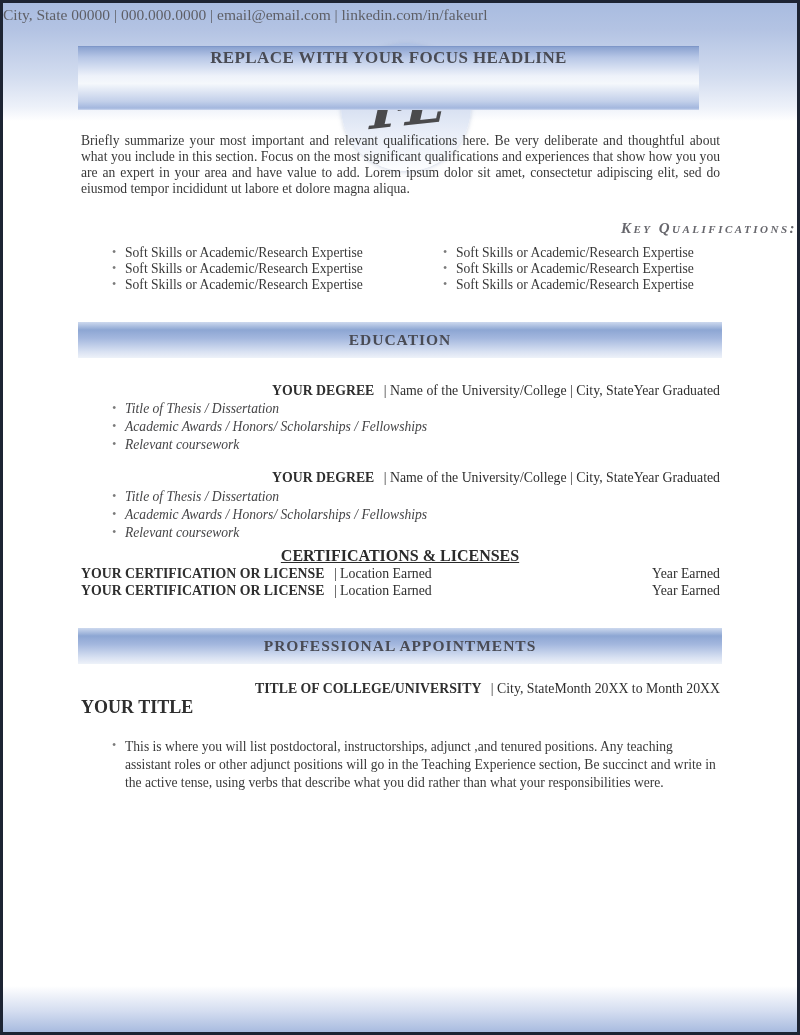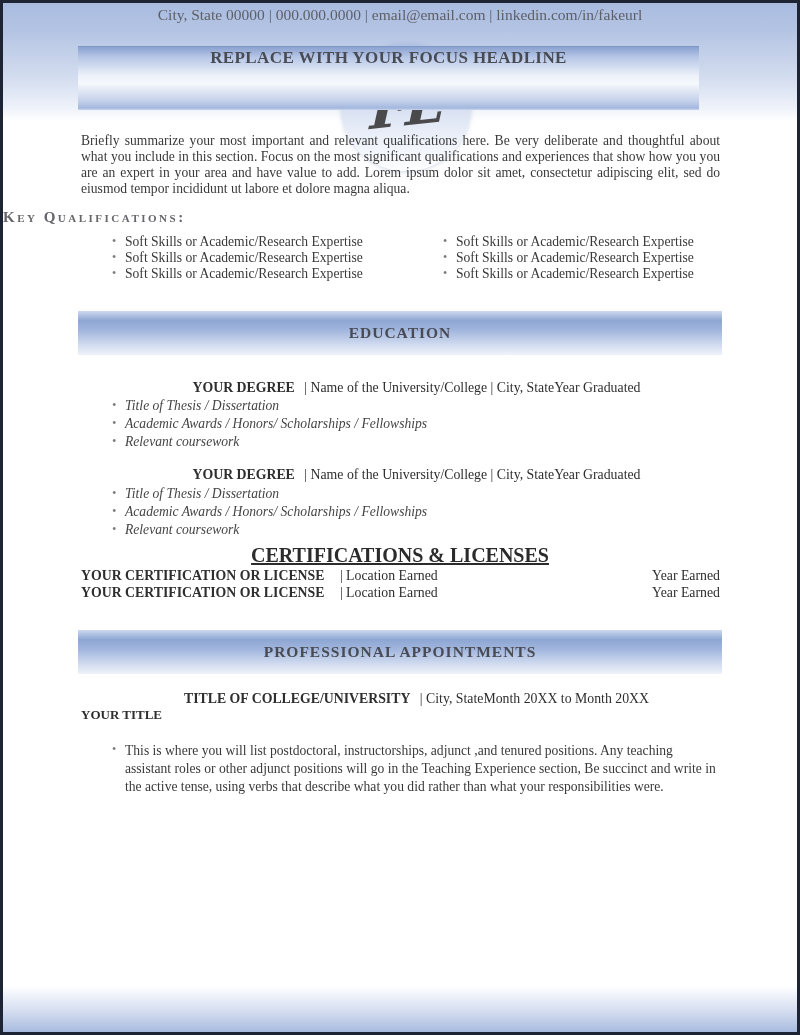--- a/index.html
+++ b/index.html
@@ -44,21 +44,21 @@
   .content { position: relative; }
   
   .name {
     padding-top: 176px;
     text-align: center;
     font-size: 31px; font-weight: bold;
     color: #54555c; letter-spacing: 0.5px;
     line-height: 1.1;
   }
   .contact {
-    text-align: center;
+    text-align: left;
     font-size: 15.5px; color: #5e5f66;
     margin-top: 3px;
   }
   
   .focus-banner {
     margin: 22px 98px 0 75px;
     height: 64px;
     background: linear-gradient(180deg, #8aa2d0 0%, #b6c6e6 16%, #eef2fa 46%, #f5f8fc 58%, #c3d0ea 86%, #a3b7de 97%, #cdd8ee 100%);
     border-top: 1px solid #7e97c8;
     text-align: center;
@@ -72,83 +72,83 @@
     font-size: 17.5px; font-weight: bold; color: #494b54;
     line-height: 1.25;
   }
   
   .summary {
     margin: 23px 77px 0 78px;
     font-size: 13.6px; color: #393939;
     line-height: 1.17; text-align: justify;
   }
   .key-quals {
-    text-align: left;
-    margin-top: 12px;
+    text-align: right;
+    margin-top: 23px;
     font-variant: small-caps;
     font-size: 15px; font-weight: bold;
-    letter-spacing: 2.5px; color: #66666c;
+    letter-spacing: 2.5px; color: #66666c; font-style: italic;
   }
   
   .qual-grid {
     margin: 8px 78px 0 78px;
     display: grid; grid-template-columns: 1fr 1fr;
     column-gap: 24px;
   }
   .qual-col { display: flex; flex-direction: column; }
   .bullet-row { display: flex; font-size: 13.6px; color: #393939; line-height: 1.18; }
   .qual-grid .bullet-row { padding-left: 22px; }
   .dot {
     flex: 0 0 22px; text-align: center; color: #7a7a7a;
     font-size: 12px; line-height: inherit;
   }
   .bullet-text { flex: 1; }
   
   .section-banner {
     margin: 29px 75px 0 75px;
-    height: 44px;
+    height: 36px;
     background: linear-gradient(180deg, #cdd9ee 0%, #8da6d3 22%, #a3b7de 45%, #d8e1f2 82%, #eef2f9 100%);
     text-align: center;
     display: flex; align-items: center; justify-content: center;
   }
   .section-banner-title {
     font-size: 15.5px; font-weight: bold; color: #494b54;
     letter-spacing: 1px;
   }
   
   .entry { margin: 0 77px 0 78px; }
   .entry-head {
-    display: flex; justify-content: center;
+    display: flex; justify-content: flex-end;
     font-size: 13.8px; color: #2e2e2e; line-height: 1.2; margin-left: 32px;
   }
   .entry-head .lead { font-weight: bold; }
   .entry-head .rest { font-weight: normal; margin-left: 6px; }
   .entry-date { font-weight: normal; white-space: nowrap; color: #2e2e2e; }
   .edu-entry-1 { margin-top: 25px; }
   .edu-entry-2 { margin-top: 17px; }
   .entry-bullets { margin-top: 2px; }
   .entry-bullets .bullet-row { padding-left: 22px; font-style: italic; color: #44444
 6; }
   .entry-bullets .bullet-row { padding-left: 22px; font-style: italic; color: #444446; margin-top: 2px; }
   
   .cert-title {
     text-align: center; margin-top: 6px;
-    font-size: 20px; font-weight: bold; color: #2b2b2b;
+    font-size: 16px; font-weight: bold; color: #2b2b2b;
     text-decoration: underline;
   }
   .cert-row {
     display: flex; justify-content: space-between;
     margin: 1px 77px 0 78px;
     font-size: 13.8px; color: #2e2e2e; line-height: 1.15;
   }
   .cert-row .lead { font-weight: bold; }
-  .cert-row .rest { font-weight: normal; margin-left: 12px; }
+  .cert-row .rest { font-weight: normal; margin-left: 6px; }
   
   .appt-entry { margin-top: 17px; }
-  .appt-title-line { font-size: 13px; color: #2e2e2e; font-weight: bold; line-height: 1.2; }
+  .appt-title-line { font-size: 18px; color: #2e2e2e; font-weight: bold; line-height: 1.2; }
   .appt-bullets { margin: 19px 77px 0 78px; }
   .appt-bullets .bullet-row { padding-left: 22px; text-align: left; }
   .appt-bullets .bullet-text { line-height: 1.35; }
 </style>
 </head>
 <body>
 
 <div class="page">
   <div class="band-top"></div>
   <div class="band-bottom"></div>

